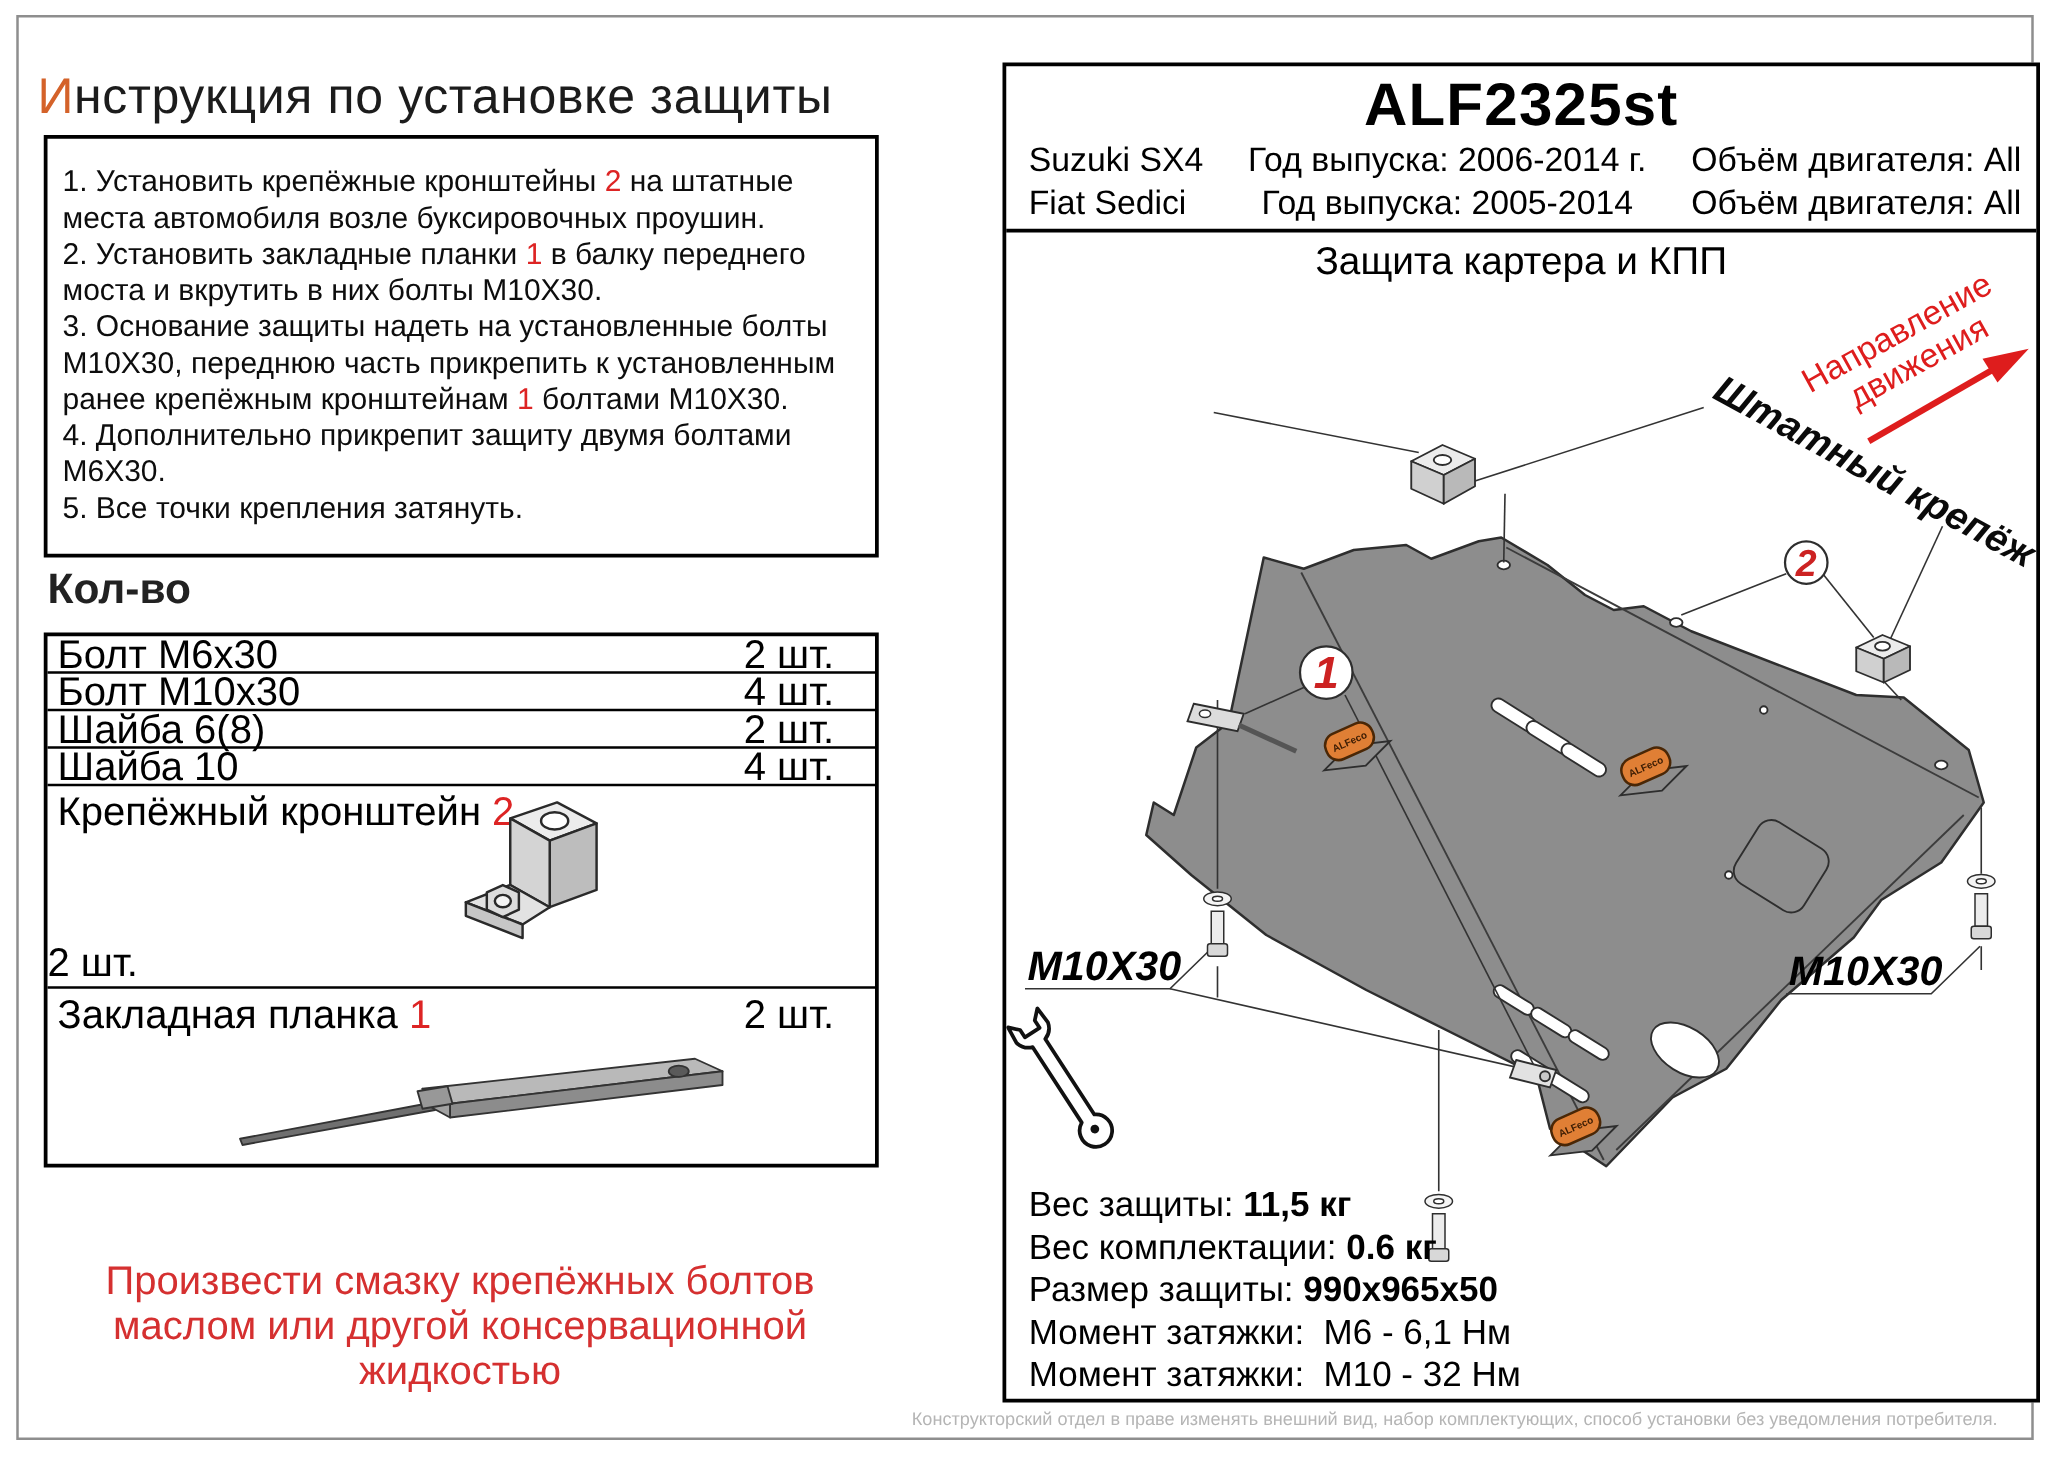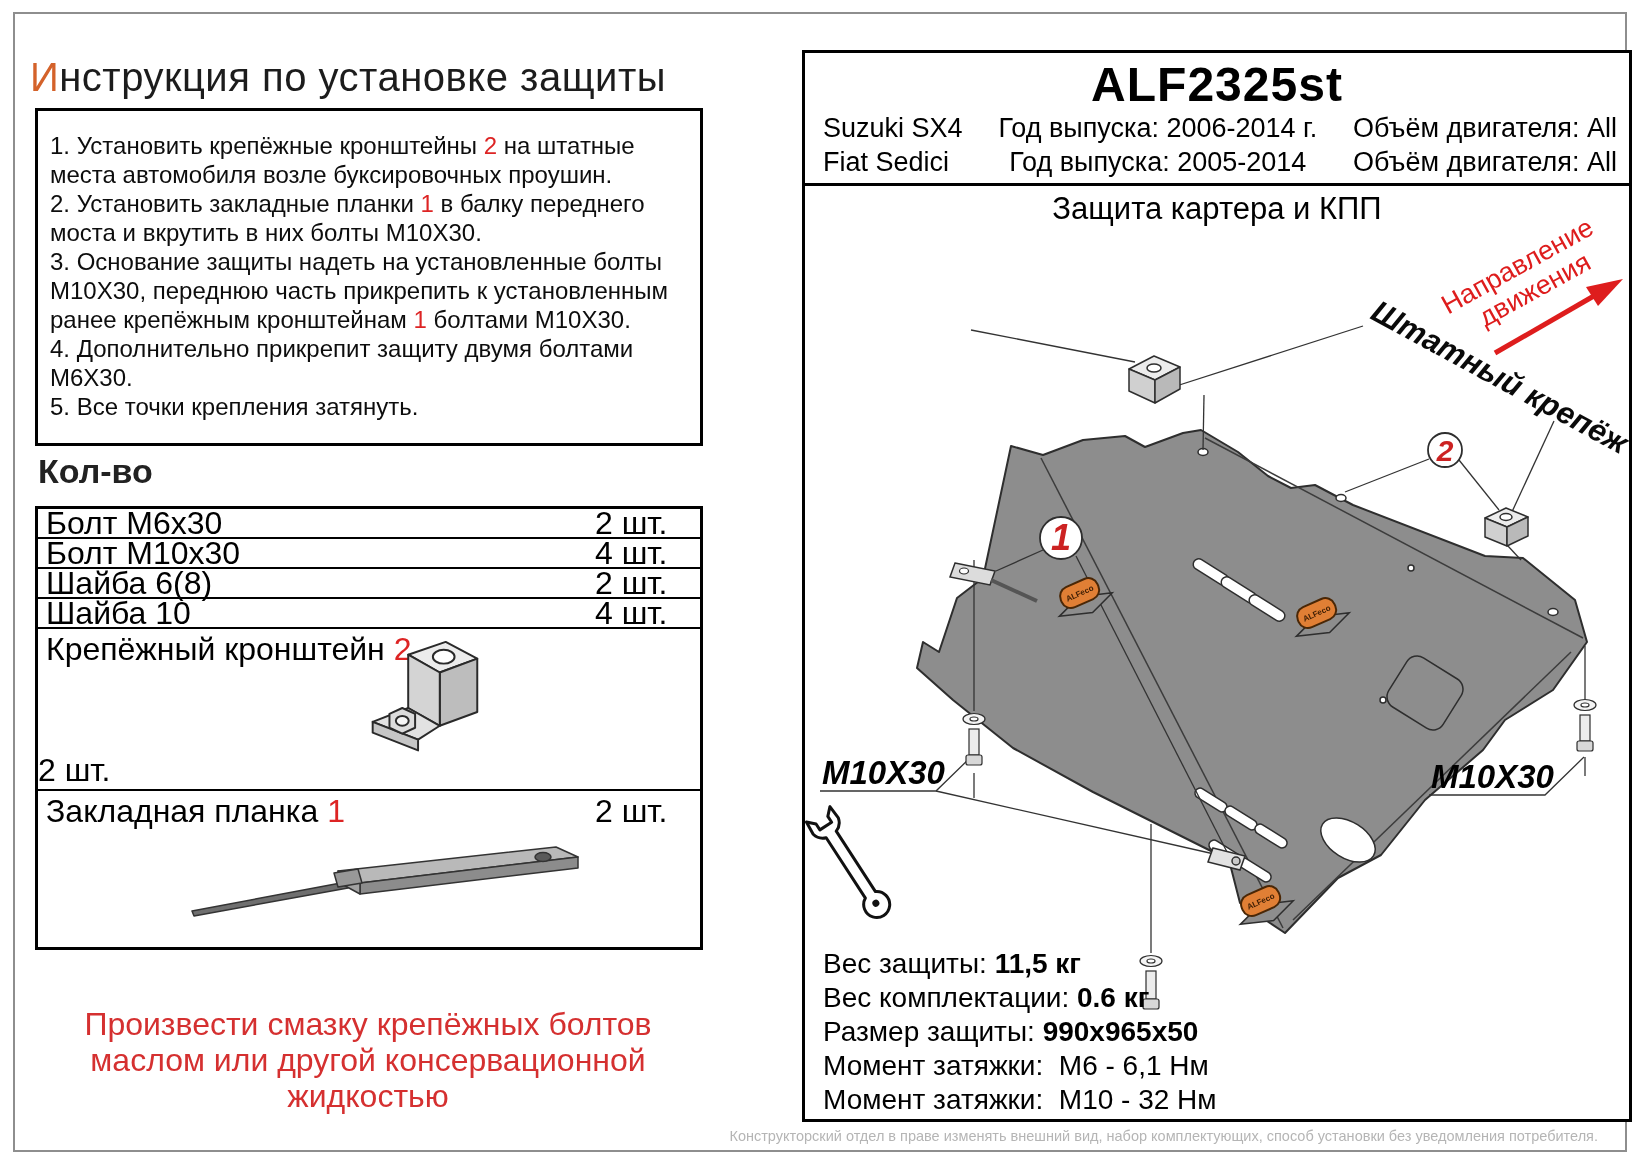--- a/index.html
+++ b/index.html
@@ -16,21 +16,21 @@
   .instructions p{margin:0;}
   .rednum{color:#dd2424;}
   .comp-head{position:absolute;left:38px;top:452px;width:665px;display:flex;justify-content:space-between;align-items:baseline;}
   .comp-head .ch-left{font-size:40px;font-weight:bold;color:#222;}
   .comp-head .ch-right{font-size:34px;font-weight:bold;color:#222;}
   .comp-table{position:absolute;left:35px;top:506px;width:668px;border:3px solid #000;box-sizing:border-box;background:#fff;}
   .c-row{display:flex;border-bottom:2px solid #000;font-size:32px;color:#000;}
   .c-row:last-child{border-bottom:none;}
   .c-row.small{height:28px;align-items:center;}
   .c-row.tall1{height:160px;flex-direction:column;}
-  .c-row.tall2{height:156px;justify-content:space-between;}
+  .c-row.tall2{height:140px;justify-content:space-between;}
   .c-name{flex:1;padding-left:8px;position:relative;}
   .c-row.tall1 .c-name,.c-row.tall2 .c-name{padding-top:2px;}
   .c-qty{width:105px;flex:none;}
   .c-row.tall1 .c-qty,.c-row.tall2 .c-qty{padding-top:2px;}
   .row-img{position:absolute;}
   .row-img.bracket{left:310px;top:6px;width:150px;height:148px;}
   .row-img.plank{left:150px;top:36px;width:400px;height:98px;}
   .warning{position:absolute;left:30px;top:1006px;width:676px;text-align:center;
     font-size:32px;line-height:36px;color:#d53030;}
   

